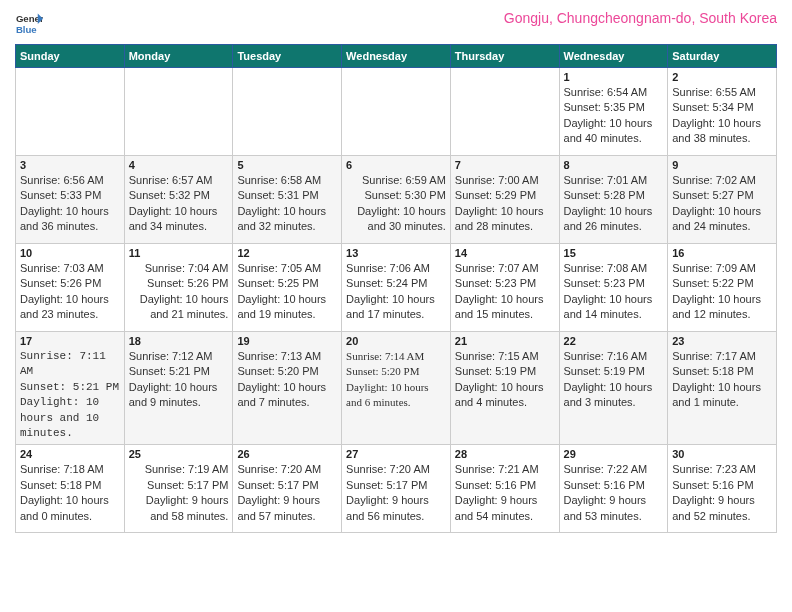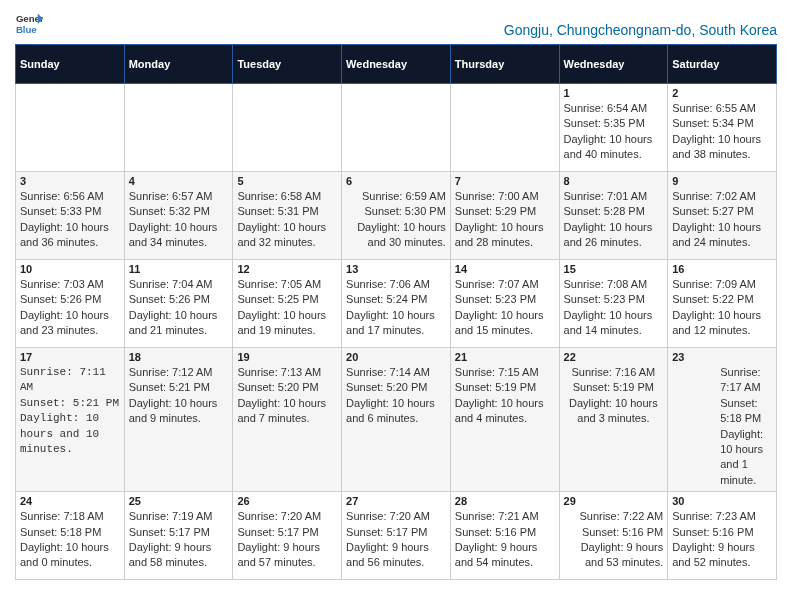--- a/index.html
+++ b/index.html
@@ -28,34 +28,33 @@
     .title-area {
       text-align: right;
     }
     .month-title {
       font-size: 30px;
       font-weight: bold;
       color: #222;
     }
     .location-title {
       font-size: 14px;
-      color: #0369a1;
-      margin-top: 12px;
+      color: #ec4899;
     }
     table {
       width: 100%;
       border-collapse: collapse;
       table-layout: fixed;
     }
     thead th {
-      background: #0f172a;
+      background: #0f766e;
       color: #fff;
       font-size: 11px;
       font-weight: bold;
-      padding: 13px 4px;
+      padding: 5px 4px;
       text-align: left;
       border: 1px solid #2a5a9f;
     }
     tbody td {
       vertical-align: top;
       border: 1px solid #ccc;
       padding: 3px 4px;
       font-size: 9.5px;
       color: #333;
       height: 88px;
@@ -177,21 +176,21 @@
       </tr>
       <tr>
         <td>
           <span class="day-num">10</span>
           <div class="day-info" style="white-space: pre-line;">Sunrise: 7:03 AM
 Sunset: 5:26 PM
 Daylight: 10 hours and 23 minutes.</div>
         </td>
         <td>
           <span class="day-num">11</span>
-          <div class="day-info" style="white-space: pre-line;">Sunrise: 7:04 AM
+          <div class="day-info" style="white-space: pre-line; text-align: right;">Sunrise: 7:04 AM
 Sunset: 5:26 PM
 Daylight: 10 hours and 21 minutes.</div>
         </td>
         <td>
           <span class="day-num">12</span>
           <div class="day-info" style="white-space: pre-line;">Sunrise: 7:05 AM
 Sunset: 5:25 PM
 Daylight: 10 hours and 19 minutes.</div>
         </td>
         <td>
@@ -233,53 +232,53 @@
 Daylight: 10 hours and 9 minutes.</div>
         </td>
         <td>
           <span class="day-num">19</span>
           <div class="day-info" style="white-space: pre-line;">Sunrise: 7:13 AM
 Sunset: 5:20 PM
 Daylight: 10 hours and 7 minutes.</div>
         </td>
         <td>
           <span class="day-num">20</span>
-          <div class="day-info" style="white-space: pre-line;">Sunrise: 7:14 AM
+          <div class="day-info" style="white-space: pre-line; font-family: Liberation Serif, serif;">Sunrise: 7:14 AM
 Sunset: 5:20 PM
 Daylight: 10 hours and 6 minutes.</div>
         </td>
         <td>
           <span class="day-num">21</span>
           <div class="day-info" style="white-space: pre-line;">Sunrise: 7:15 AM
 Sunset: 5:19 PM
 Daylight: 10 hours and 4 minutes.</div>
         </td>
         <td>
           <span class="day-num">22</span>
-          <div class="day-info" style="white-space: pre-line; text-align: center;">Sunrise: 7:16 AM
+          <div class="day-info" style="white-space: pre-line;">Sunrise: 7:16 AM
 Sunset: 5:19 PM
 Daylight: 10 hours and 3 minutes.</div>
         </td>
         <td>
           <span class="day-num">23</span>
-          <div class="day-info" style="white-space: pre-line; margin-left: 48px;">Sunrise: 7:17 AM
+          <div class="day-info" style="white-space: pre-line;">Sunrise: 7:17 AM
 Sunset: 5:18 PM
 Daylight: 10 hours and 1 minute.</div>
         </td>
       </tr>
       <tr>
         <td>
           <span class="day-num">24</span>
           <div class="day-info" style="white-space: pre-line;">Sunrise: 7:18 AM
 Sunset: 5:18 PM
 Daylight: 10 hours and 0 minutes.</div>
         </td>
         <td>
           <span class="day-num">25</span>
-          <div class="day-info" style="white-space: pre-line;">Sunrise: 7:19 AM
+          <div class="day-info" style="white-space: pre-line; text-align: right;">Sunrise: 7:19 AM
 Sunset: 5:17 PM
 Daylight: 9 hours and 58 minutes.</div>
         </td>
         <td>
           <span class="day-num">26</span>
           <div class="day-info" style="white-space: pre-line;">Sunrise: 7:20 AM
 Sunset: 5:17 PM
 Daylight: 9 hours and 57 minutes.</div>
         </td>
         <td>
@@ -289,21 +288,21 @@
 Daylight: 9 hours and 56 minutes.</div>
         </td>
         <td>
           <span class="day-num">28</span>
           <div class="day-info" style="white-space: pre-line;">Sunrise: 7:21 AM
 Sunset: 5:16 PM
 Daylight: 9 hours and 54 minutes.</div>
         </td>
         <td>
           <span class="day-num">29</span>
-          <div class="day-info" style="white-space: pre-line; text-align: right;">Sunrise: 7:22 AM
+          <div class="day-info" style="white-space: pre-line;">Sunrise: 7:22 AM
 Sunset: 5:16 PM
 Daylight: 9 hours and 53 minutes.</div>
         </td>
         <td>
           <span class="day-num">30</span>
           <div class="day-info" style="white-space: pre-line;">Sunrise: 7:23 AM
 Sunset: 5:16 PM
 Daylight: 9 hours and 52 minutes.</div>
         </td>
       </tr>

